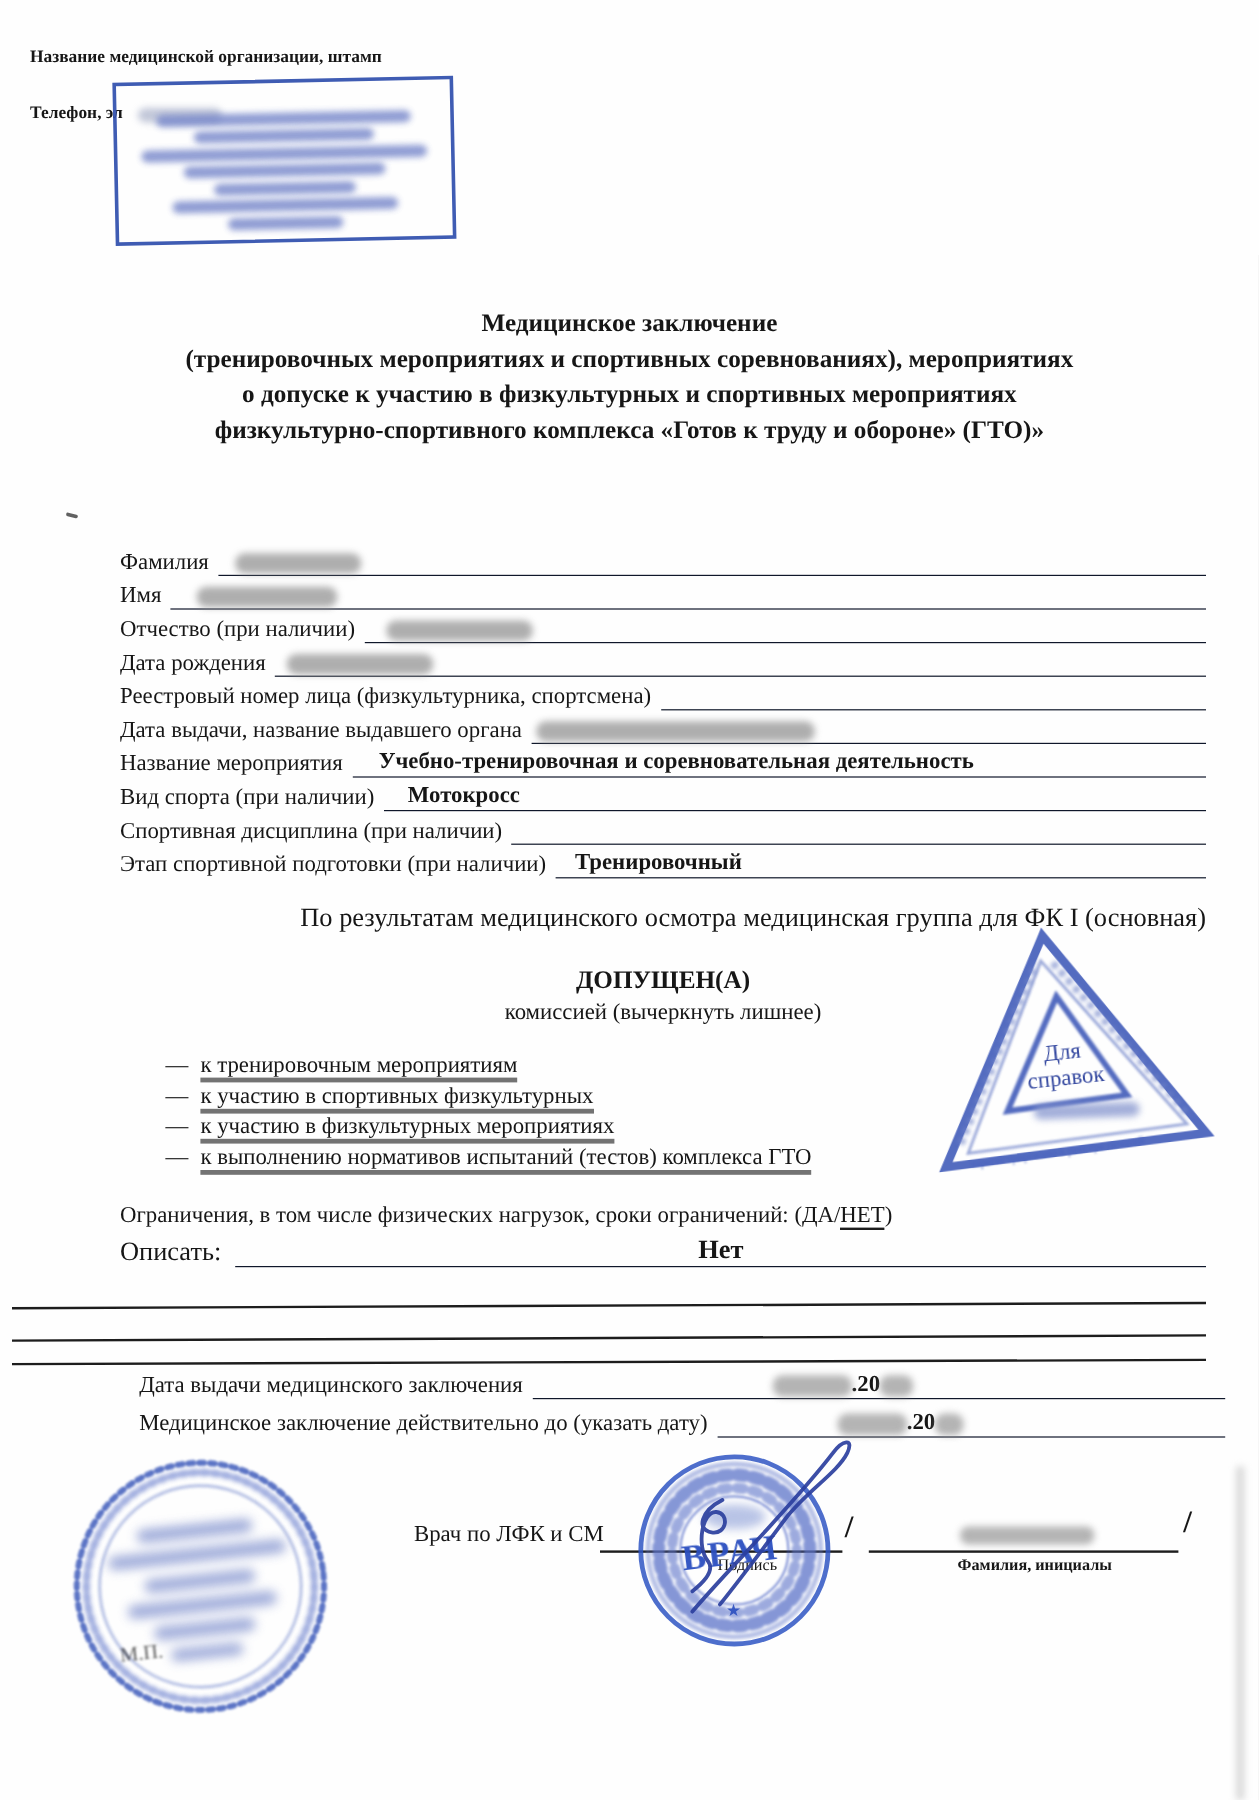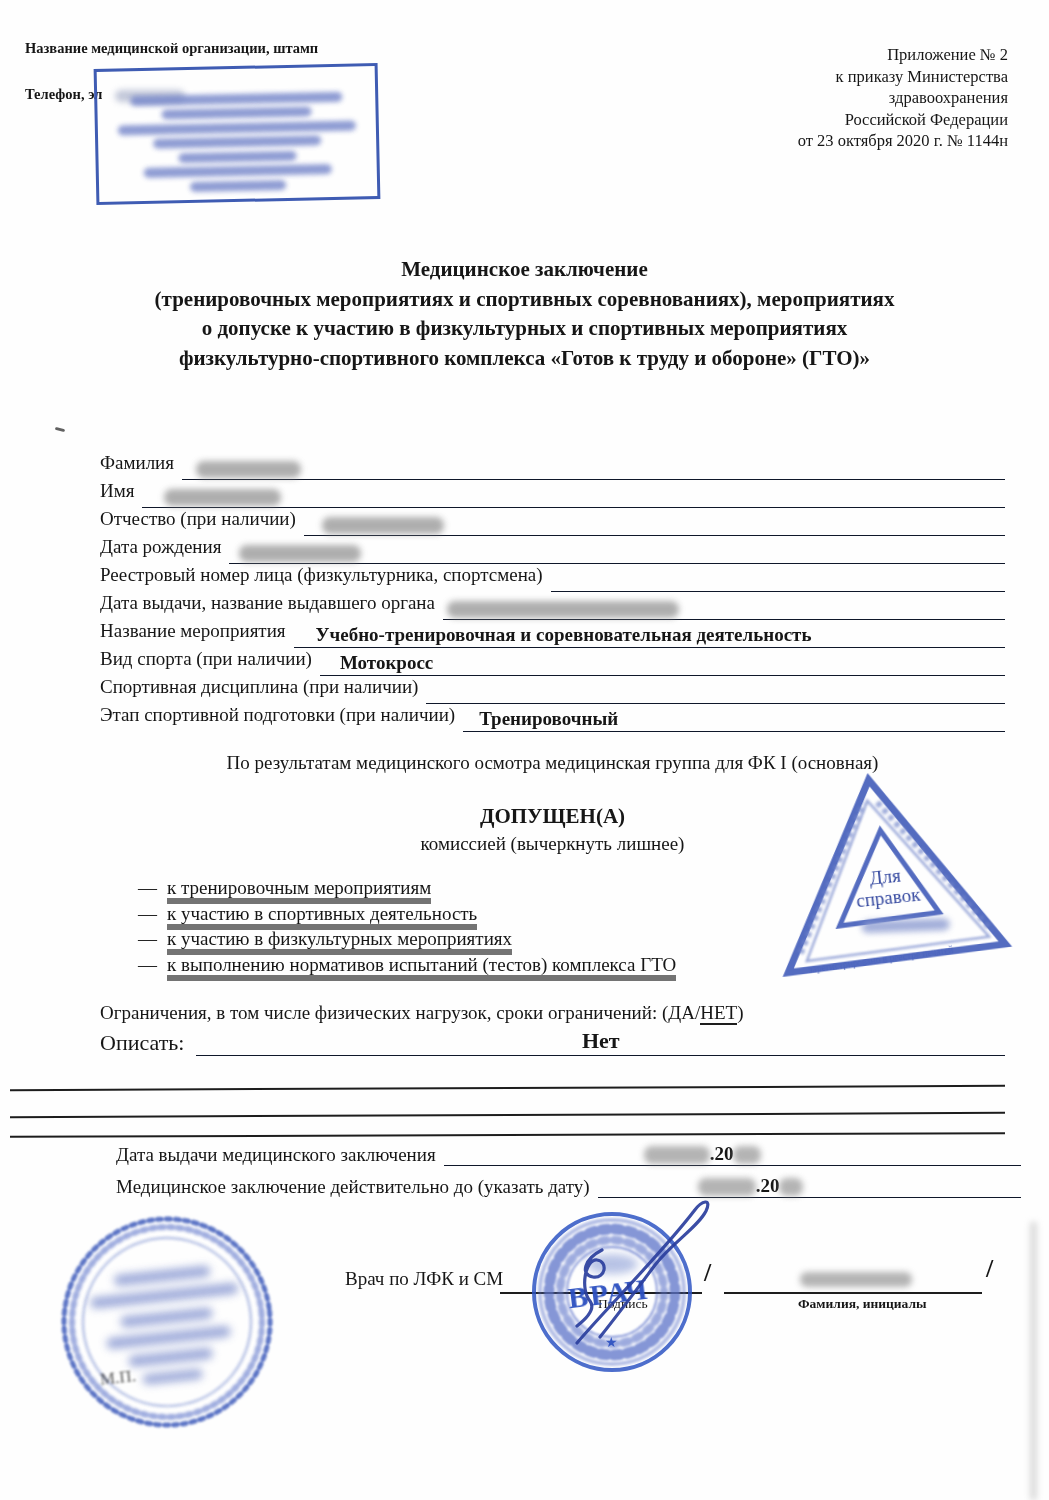--- a/index.html
+++ b/index.html
@@ -15,34 +15,34 @@
   .org-stamp{left:95px;top:66px;width:284px;height:136px;border:3.5px solid #3150ae;
              transform:rotate(-1.2deg);opacity:.93;padding-top:20px;box-sizing:border-box;}
   .org-stamp .sline{height:10px;border-radius:5px;background:#7182c8;filter:blur(2.5px);
                     opacity:.85;margin:4.5px auto;}
   .appendix{right:41px;top:44px;width:280px;text-align:right;font-size:16.5px;line-height:21.5px;}
   
   .doc-title{left:54px;top:233px;width:941px;text-align:center;font-weight:bold;
              font-size:21px;line-height:29.5px;margin-top:22px;}
   
   .fields{left:100px;top:452px;width:905px;}
-  .frow{display:flex;height:28px;font-size:19px;}
+  .frow{display:flex;align-items:flex-end;height:28px;font-size:19px;}
   .frow .lbl{white-space:nowrap;margin-right:8px;}
   .fill{flex:1;border-bottom:1px solid #0f172a;display:flex;align-items:flex-end;}
   .val{font-weight:bold;white-space:nowrap;padding-bottom:1px;}
   .blurbar{display:inline-block;height:17px;border-radius:8px;background:#8d8d8d;
            filter:blur(3px);opacity:.7;margin-bottom:1px;}
   
-  .exam-line{left:100px;top:752px;width:905px;text-align:center;font-size:19px;}
+  .exam-line{left:100px;top:752px;width:905px;text-align:right;font-size:22px;}
   .admitted-title{left:100px;top:804px;width:905px;text-align:center;font-weight:bold;font-size:21px;}
   .admitted-sub{left:100px;top:833px;width:905px;text-align:center;font-size:19px;}
   .admitted-items{left:138px;top:877px;font-size:19px;}
   .aitem{height:25.5px;}
   .aitem .dash{margin-right:10px;}
-  .aitem .txt{border-bottom:6px solid #737373;}
+  .aitem .txt{border-bottom:4px solid #737373;}
   .restrictions{left:100px;top:1002px;width:905px;font-size:19px;}
   .restrictions .uline{border-bottom:2px solid #1d1d1d;}
   .describe-row{left:100px;top:1030px;width:905px;display:flex;align-items:flex-end;
                 height:26px;font-size:22px;}
   .describe-row .lbl{margin-right:12px;white-space:nowrap;}
   .describe-row .fill{justify-content:center;}
   .blank-line{left:10px;width:995px;border-top:2px solid #1d1d1d;height:0;}
   
   .drow{left:116px;width:905px;display:flex;align-items:flex-end;height:26px;font-size:19px;position:absolute;}
   .drow .lbl{margin-right:8px;white-space:nowrap;}
@@ -78,27 +78,20 @@
   <div class="abs org-stamp">
     <div class="sline" style="width:212px"></div>
     <div class="sline" style="width:150px"></div>
     <div class="sline" style="width:238px"></div>
     <div class="sline" style="width:168px"></div>
     <div class="sline" style="width:118px"></div>
     <div class="sline" style="width:188px"></div>
     <div class="sline" style="width:96px"></div>
   </div>
 
-  <div class="abs appendix">
-    <div>Приложение № 2</div>
-    <div>к приказу Министерства</div>
-    <div>здравоохранения</div>
-    <div>Российской Федерации</div>
-    <div>от 23 октября 2020 г. № 1144н</div>
-  </div>
 
   <div class="abs doc-title">
     <div>Медицинское заключение</div>
     <div>(тренировочных мероприятиях и спортивных соревнованиях), мероприятиях</div>
     <div>о допуске к участию в физкультурных и спортивных мероприятиях</div>
     <div>физкультурно-спортивного комплекса «Готов к труду и обороне» (ГТО)»</div>
   </div>
 
   <div class="abs noise-dash"></div>
 
@@ -164,21 +157,21 @@
   <div class="abs exam-line">По результатам медицинского осмотра медицинская группа для ФК I (основная)</div>
 
   <div class="abs admitted-title">ДОПУЩЕН(А)</div>
   <div class="abs admitted-sub">комиссией (вычеркнуть лишнее)</div>
 
   <div class="abs admitted-items">
     <div class="aitem">
       <span class="dash">—</span><span class="txt">к тренировочным мероприятиям</span>
     </div>
     <div class="aitem">
-      <span class="dash">—</span><span class="txt">к участию в спортивных деятельность</span>
+      <span class="dash">—</span><span class="txt">к участию в спортивных физкультурных</span>
     </div>
     <div class="aitem">
       <span class="dash">—</span><span class="txt">к участию в физкультурных мероприятиях</span>
     </div>
     <div class="aitem">
       <span class="dash">—</span><span class="txt">к выполнению нормативов испытаний (тестов) комплекса ГТО</span>
     </div>
   </div>
 
   <svg class="abs" style="left:768px;top:772px;transform:rotate(-2deg)" width="248" height="212" viewBox="0 0 248 212">

